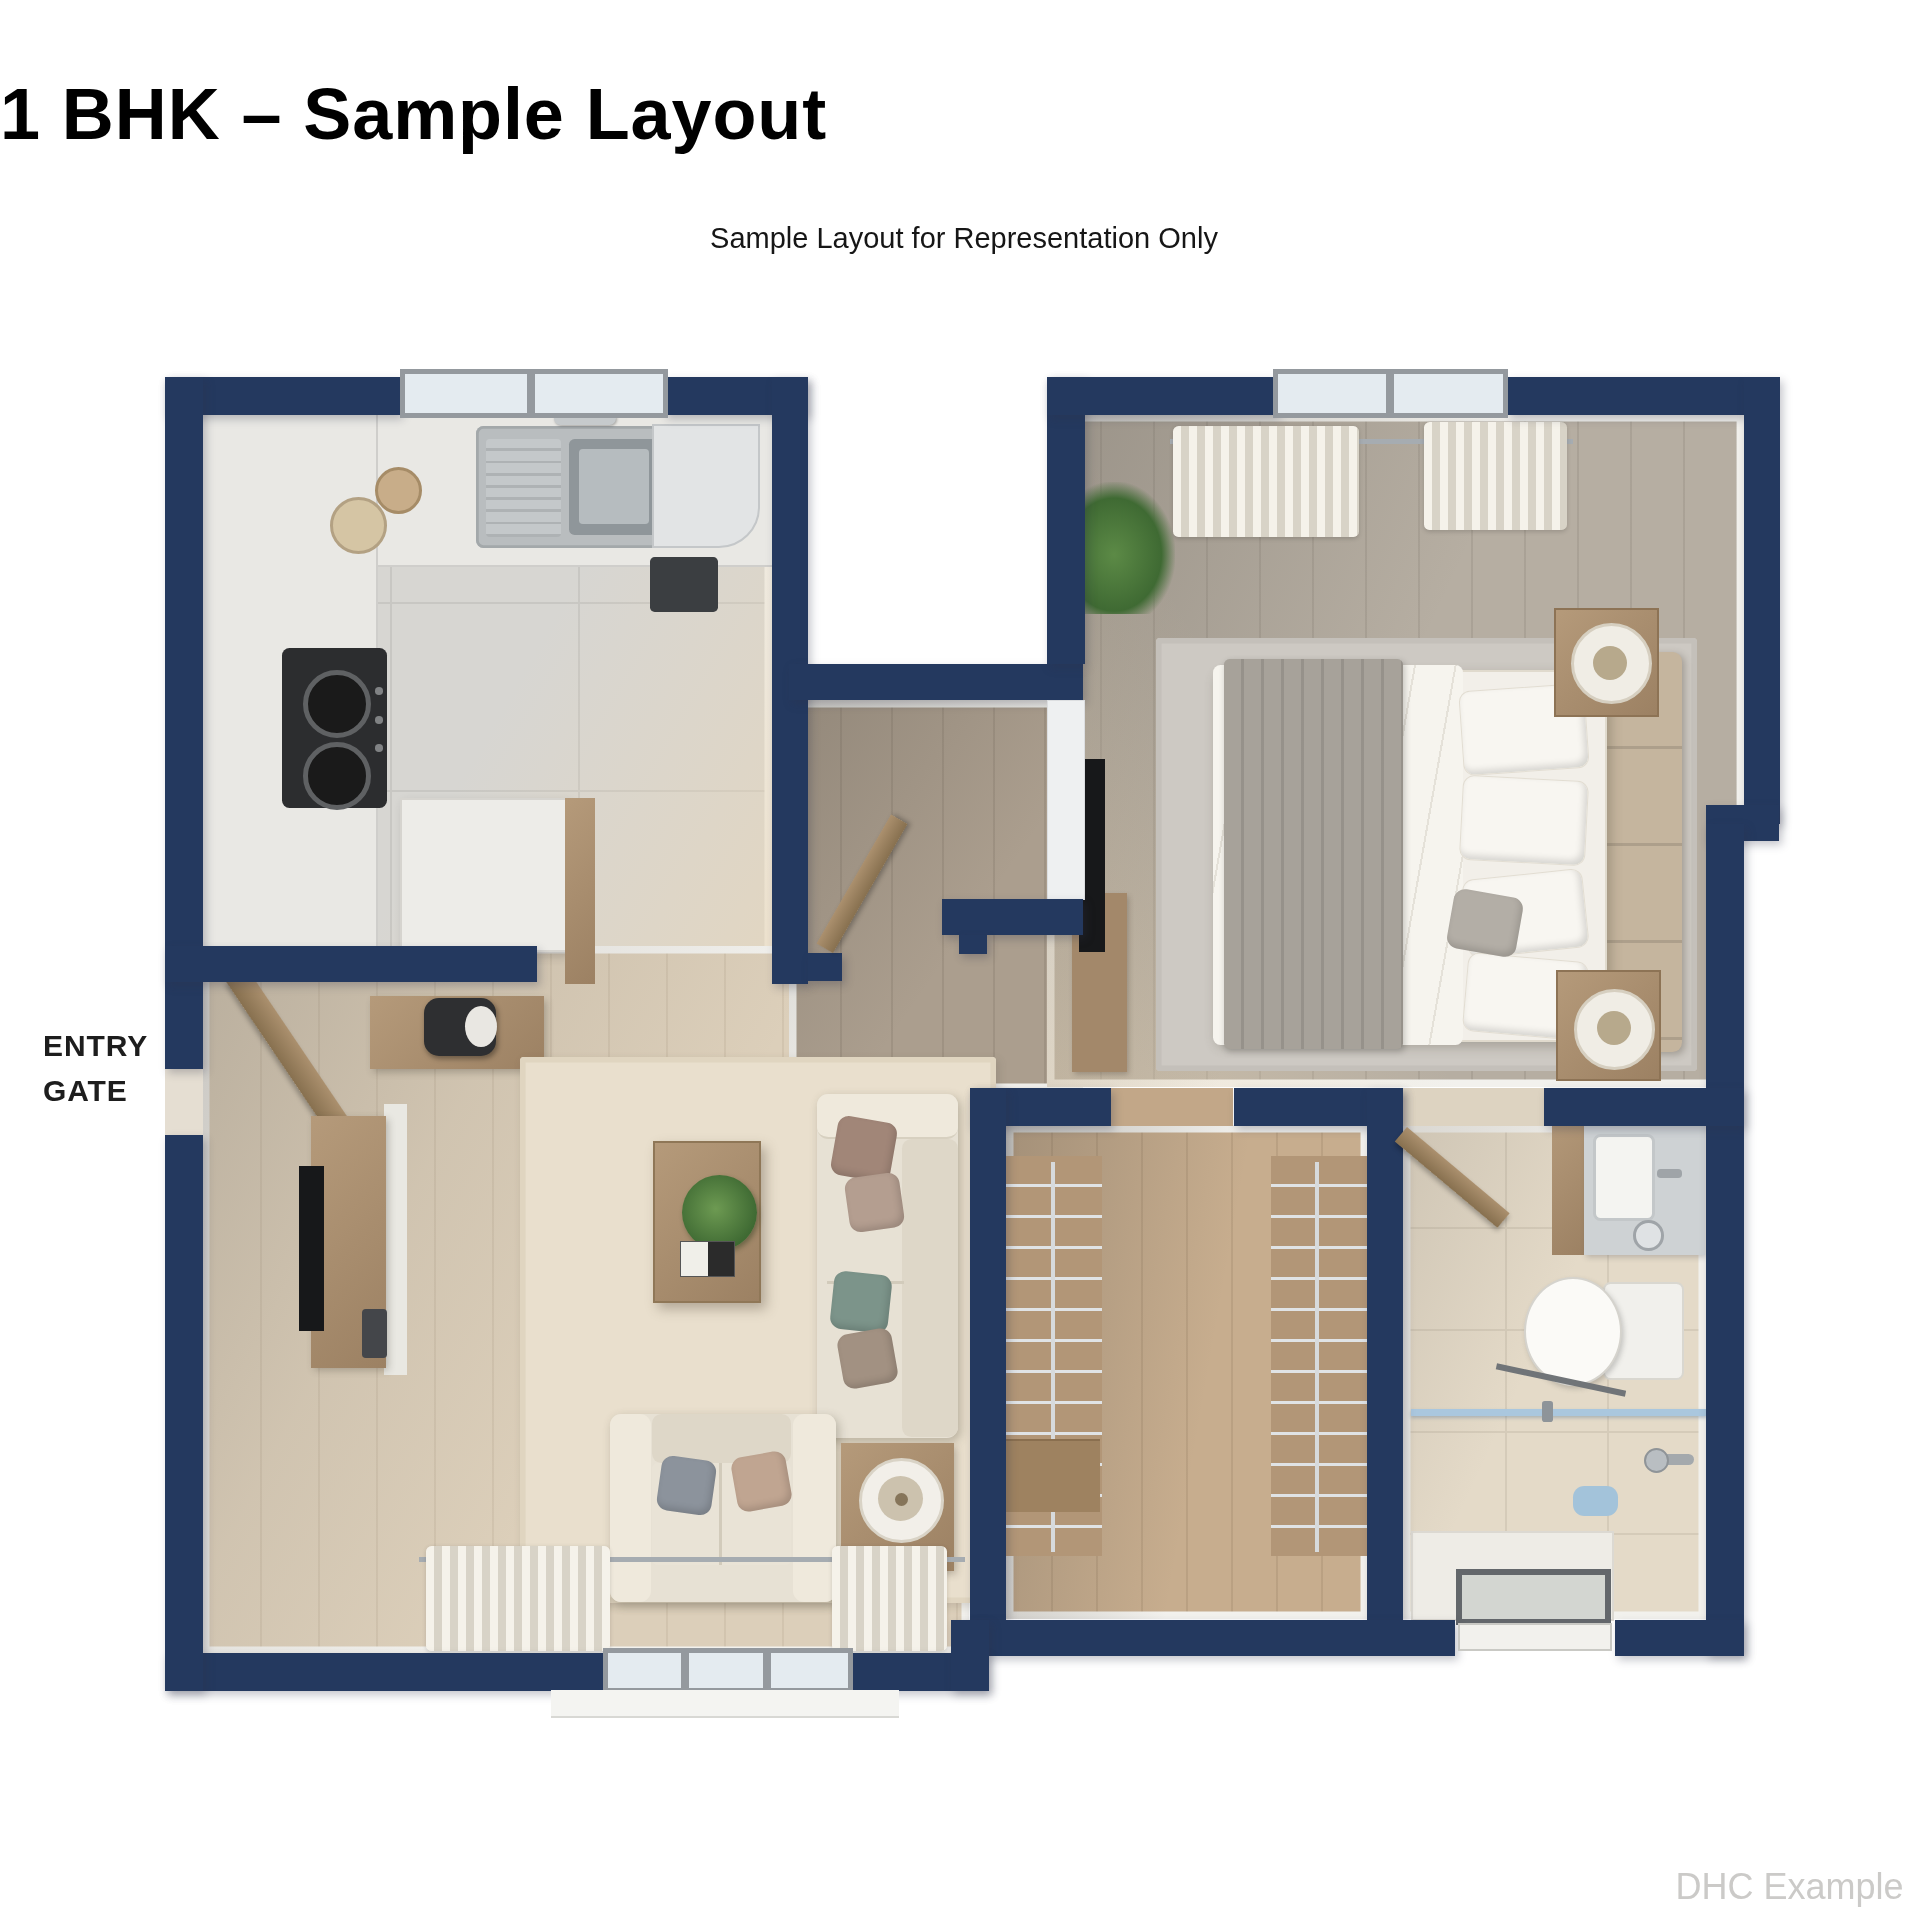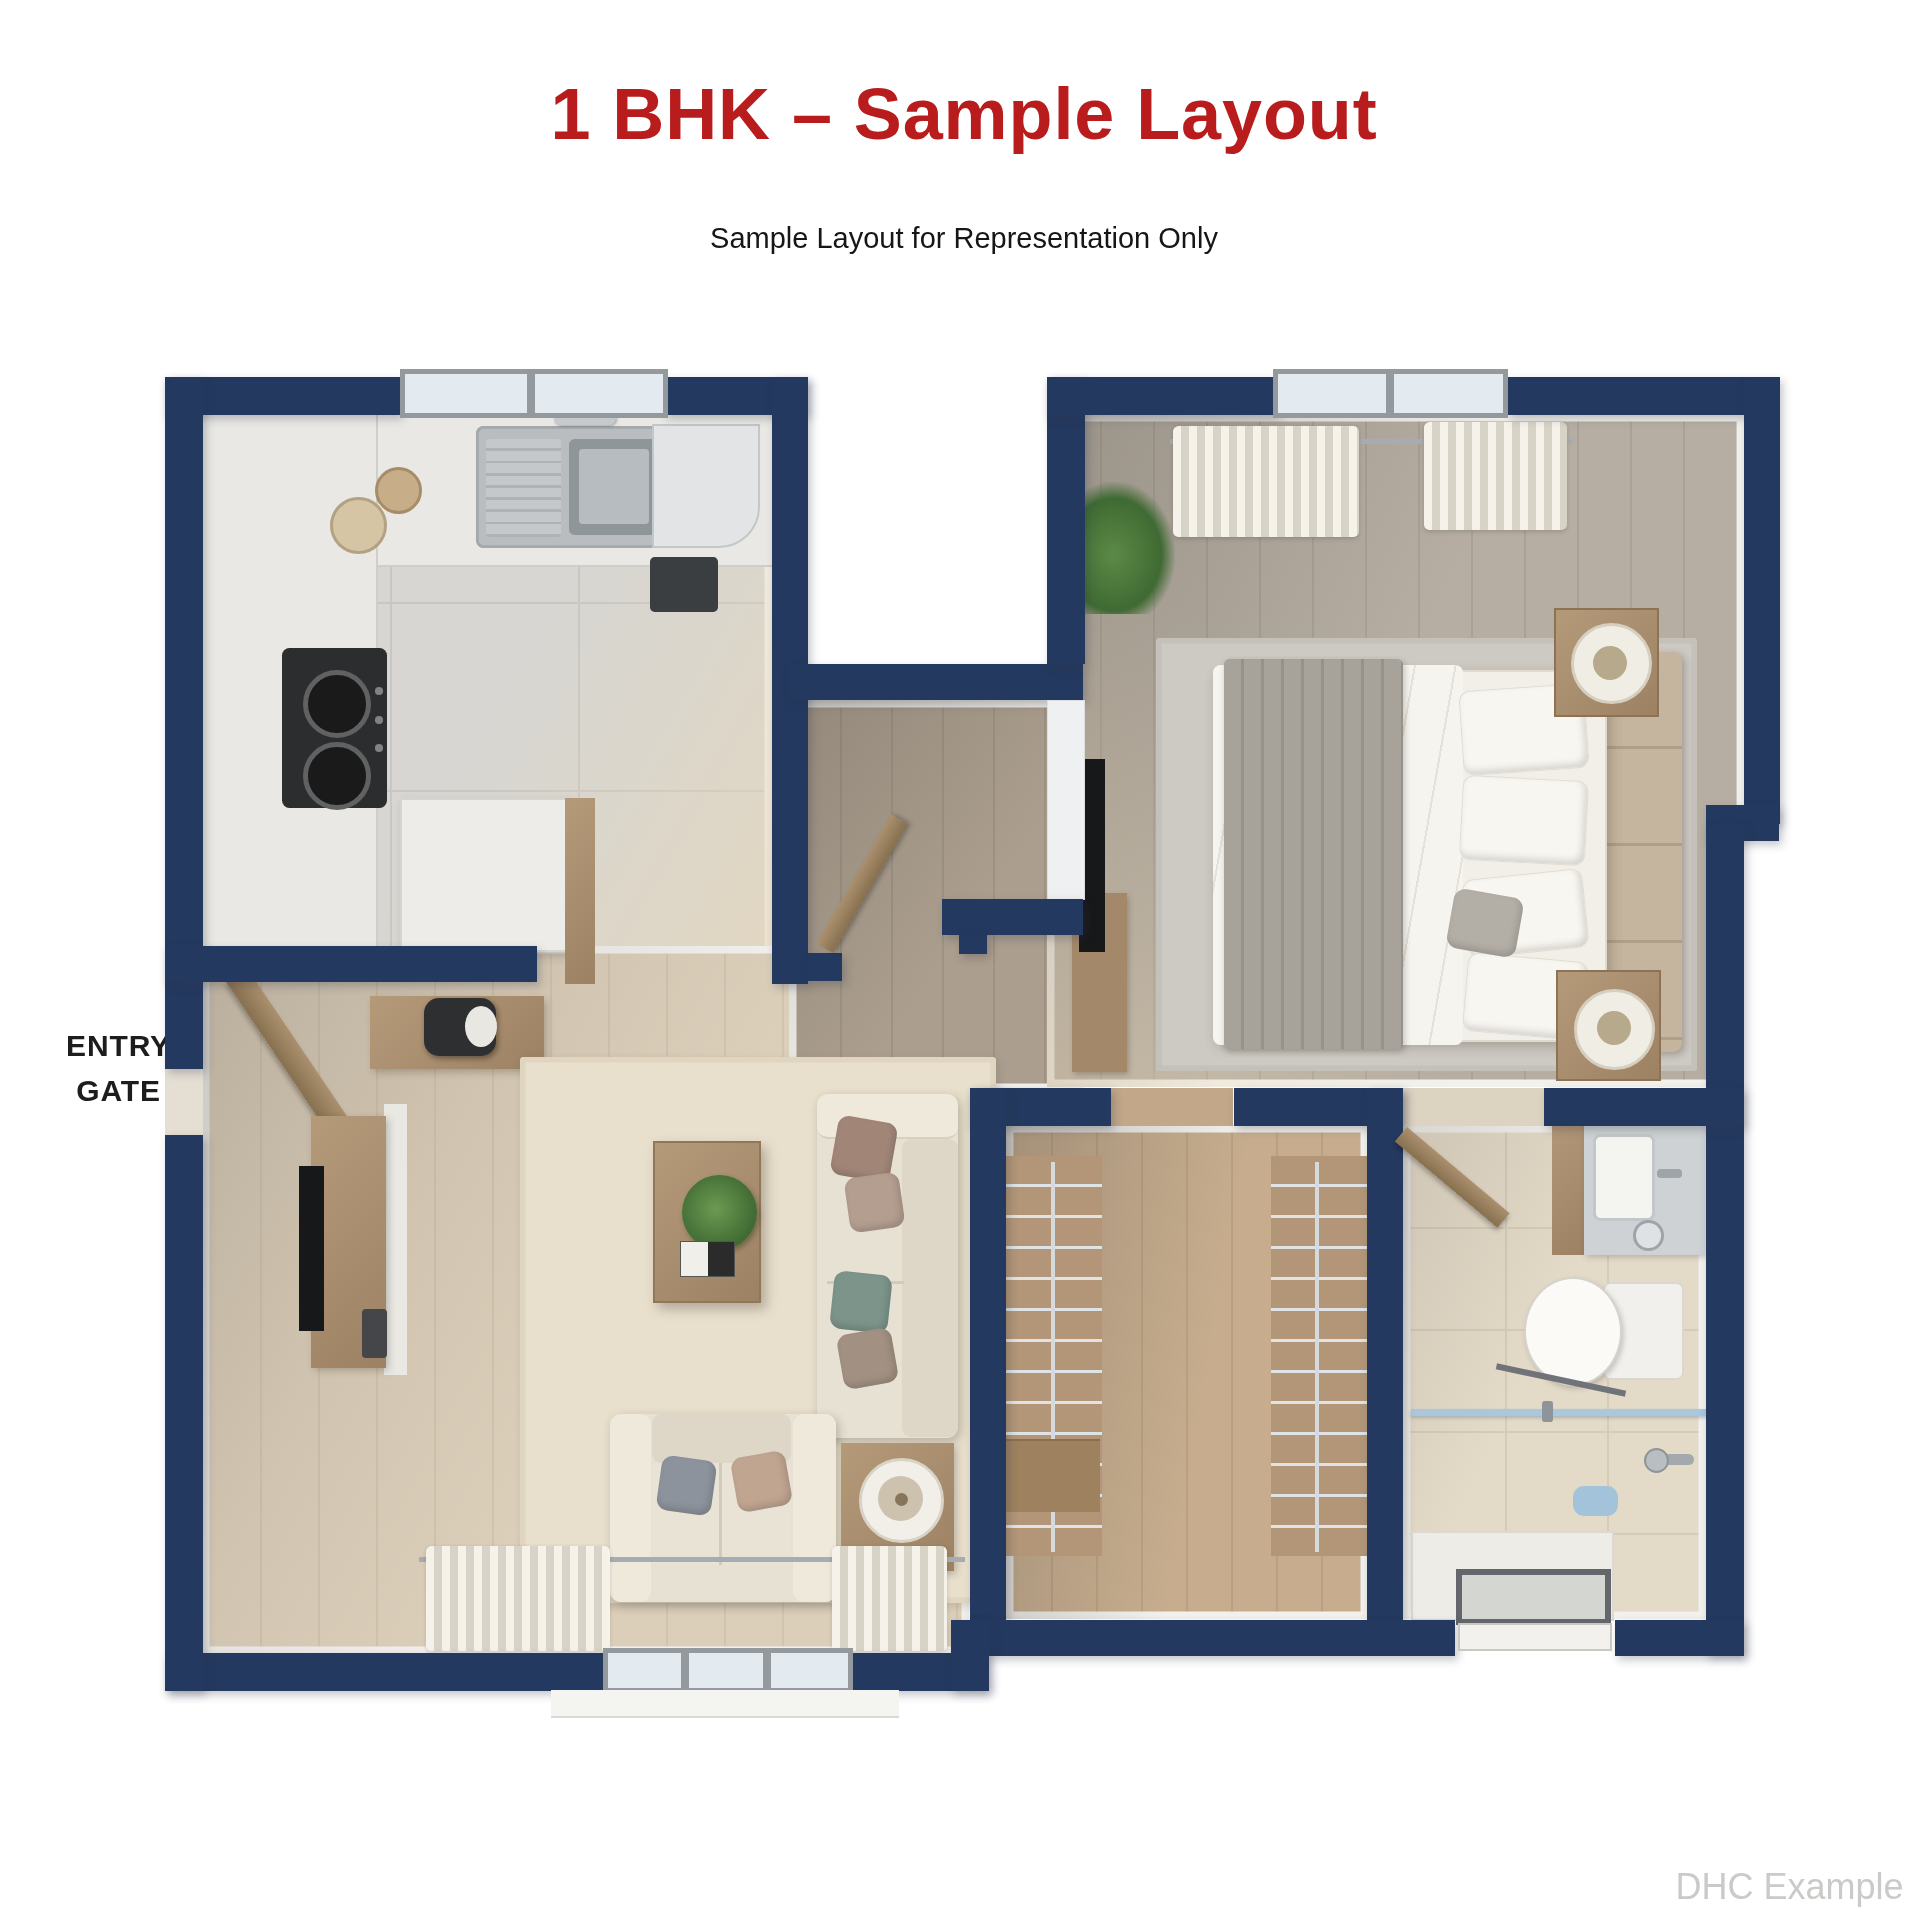--- a/index.html
+++ b/index.html
@@ -8,23 +8,23 @@
   .a{position:absolute;}
   .wall{position:absolute;background:#24395f;box-shadow:2.8px 3.8px 8.5px rgba(45,50,72,.28);}
   .floor{position:absolute;box-shadow:inset 0 0 0 7.5px #f2f1ed;}
   .ov{position:absolute;pointer-events:none;}
   .win{position:absolute;background:#e4ebf0;border:5.6px solid #94999e;box-sizing:border-box;}
   .mull{position:absolute;background:#94999e;}
   .door{position:absolute;background:linear-gradient(180deg,#ab906e,#87704f);box-shadow:1.9px 2.8px 5.6px rgba(0,0,0,.28);}
   .pil{position:absolute;border-radius:11.3px;box-shadow:inset -2.8px -3.8px 7.5px rgba(0,0,0,.14);}
   .curt{position:absolute;background:repeating-linear-gradient(90deg,#f5f2ea 0 8.5px,#d8d3c7 8.5px 16px);border-radius:5.6px;box-shadow:0 1.9px 4.7px rgba(0,0,0,.15);}
   .wood{background:linear-gradient(135deg,#b59a7a,#9c8163);}
-  #title{left:0;right:0;top:73px;text-align:center;font-size:72px;font-weight:600;letter-spacing:0.9px;color:#b91c1c;}
+  #title{left:0;right:0;top:73px;font-size:72px;font-weight:600;letter-spacing:0.9px;color:#000000;}
   #subtitle{left:0;right:0;top:222px;text-align:center;font-size:29px;font-weight:400;color:#161616;}
-  #entry{left:43px;top:1023px;width:151px;text-align:center;font-size:30px;font-weight:600;letter-spacing:0.9px;color:#1d1d1d;line-height:1.5;}
+  #entry{left:43px;top:1023px;width:151px;text-align:left;font-size:30px;font-weight:600;letter-spacing:0.9px;color:#1d1d1d;line-height:1.5;}
   #watermark{right:24.5px;top:1866px;font-size:36px;color:#cbcac8;}
   .tri{position:absolute;width:0;height:0;border-top:34px solid transparent;border-bottom:34px solid transparent;border-left:38px solid #24395f;}
 </style>
 </head>
 <body>
 
 <div class="a" id="title">1 BHK – Sample Layout</div>
 <div class="a" id="subtitle">Sample Layout for Representation Only</div>
 
 <div class="a" id="entry">

